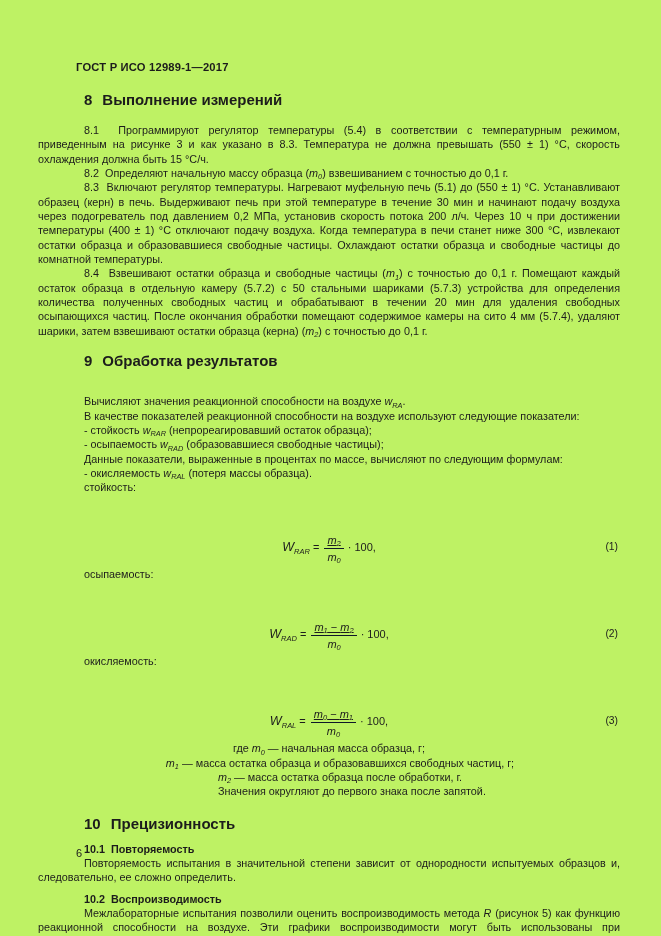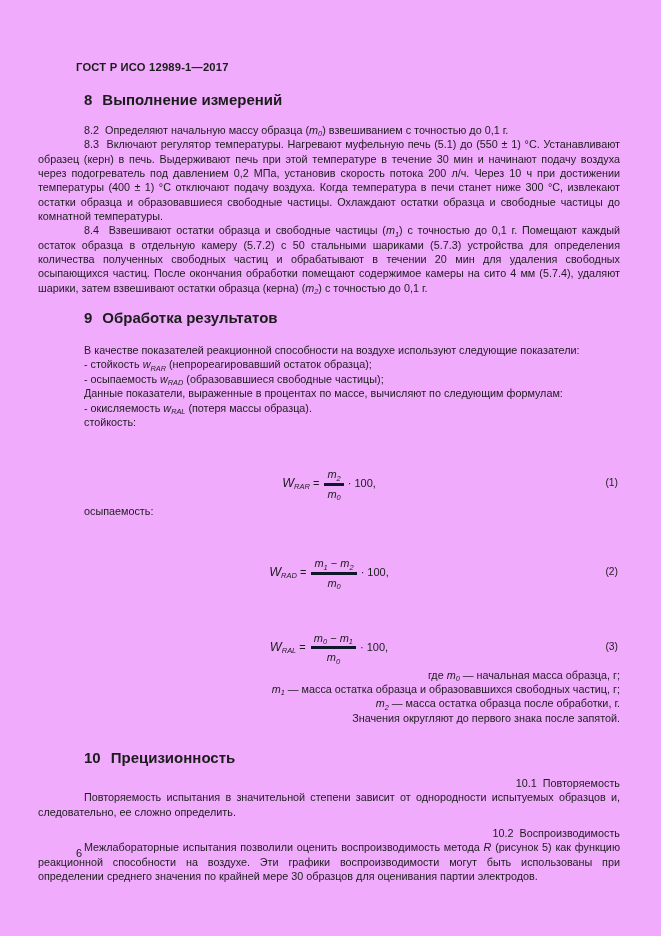--- a/index.html
+++ b/index.html
@@ -1,19 +1,19 @@
 <!DOCTYPE html>
 <html><head>
 <meta charset="utf-8">
 <style>
   html,body{margin:0;padding:0;background:#fff;}
   .page{
     position:relative;
     width:661px;height:936px;
-    background:#f0abfc;
+    background:#bef264;
     box-sizing:border-box;
     padding:61px 41px 0 38px;
     font-family:"Liberation Sans", sans-serif;
     font-size:10.8px;
     line-height:14.35px;
     color:#1c1c1c;
     overflow:hidden;
   }
   .running-header{
     font-weight:bold;
@@ -30,23 +30,23 @@
   }
   .sec-heading .sec-num{margin-right:10px;}
   .para{
     margin:0;
     text-indent:46px;
     text-align:justify;
   }
   .no-just{text-align:left;}
   .subhead{
     margin:0;
-    font-weight:normal;
+    font-weight:bold;
     text-indent:46px;
-    text-align:right;
+    text-align:left;
   }
   .sp-top{margin-top:7px;}
   .var{font-style:italic;}
   sub{
     font-size:0.68em;
     font-style:italic;
     line-height:0;
     position:relative;
     vertical-align:baseline;
     bottom:-0.32em;
@@ -62,60 +62,62 @@
     font-size:11px;
     white-space:nowrap;
   }
   .f-lhs .var{font-size:12.6px;}
   .frac{
     display:inline-block;
     vertical-align:middle;
     text-align:center;
     margin:0 2px;
   }
-  .fnum{display:block;border-bottom:3px solid #0f172a;padding:0 3px 1px;}
+  .fnum{display:block;border-bottom:1px solid #0f172a;padding:0 3px 1px;text-decoration:underline;}
   .fden{display:block;padding:1px 3px 0;}
   .f-suffix{margin-left:2px;}
   .formula-number{
     position:absolute;
     right:2px;top:50%;
     transform:translateY(-50%);
     font-size:10.3px;
   }
-  .where-block p{margin:0;text-align:right;}
+  .where-block p{margin:0;text-align:center;}
   .w-cont{padding-left:22px;}
   .w-note{text-indent:46px;}
-  .heading-10{margin-top:24px;margin-bottom:10px;}
-  .heading-9{margin-top:14px;margin-bottom:17px;}
+  .heading-10{margin-top:16px;margin-bottom:10px;}
+  .heading-9{margin-top:14px;margin-bottom:25px;}
   .page-number{
     position:absolute;
     left:76px;top:846px;
     font-size:11px;
   }
 </style>
 </head>
 <body>
 
 <div class="page">
 
   <div class="running-header">ГОСТ Р ИСО 12989-1—2017</div>
 
   <section>
     <h2 class="sec-heading">
       <span class="sec-num">8</span><span>Выполнение измерений</span>
     </h2>
+    <p class="para">8.1&nbsp;&nbsp;Программируют регулятор температуры (5.4) в соответствии с температурным режимом, приведенным на рисунке 3 и как указано в 8.3. Температура не должна превышать (550 ± 1) °С, ско­рость охлаждения должна быть 15 °С/ч.</p>
     <p class="para">8.2&nbsp;&nbsp;Определяют начальную массу образца (<span class="var">m</span><sub>0</sub>) взвешиванием с точностью до 0,1 г.</p>
     <p class="para">8.3&nbsp;&nbsp;Включают регулятор температуры. Нагревают муфельную печь (5.1) до (550 ± 1) °С. Устанав­ливают образец (керн) в печь. Выдерживают печь при этой температуре в течение 30 мин и начинают подачу воздуха через подогреватель под давлением 0,2 МПа, установив скорость потока 200 л/ч. Через 10 ч при достижении температуры (400 ± 1) °С отключают подачу воздуха. Когда температура в печи станет ниже 300 °С, извлекают остатки образца и образовавшиеся свободные частицы. Охлаждают остатки образца и свободные частицы до комнатной температуры.</p>
     <p class="para">8.4&nbsp;&nbsp;Взвешивают остатки образца и свободные частицы (<span class="var">m</span><sub>1</sub>) с точностью до 0,1 г. Помещают каж­дый остаток образца в отдельную камеру (5.7.2) с 50 стальными шариками (5.7.3) устройства для опреде­ления количества полученных свободных частиц и обрабатывают в течении 20 мин для удаления свободных осыпающихся частиц. После окончания обработки помещают содержимое камеры на сито 4 мм (5.7.4), удаляют шарики, затем взвешивают остатки образца (керна) (<span class="var">m</span><sub>2</sub>) с точностью до 0,1 г.</p>
   </section>
 
   <section>
     <h2 class="sec-heading heading-9">
       <span class="sec-num">9</span><span>Обработка результатов</span>
     </h2>
+    <p class="para no-just">Вычисляют значения реакционной способности на воздухе <span class="var">w</span><sub>RA</sub>.</p>
     <p class="para no-just">В качестве показателей реакционной способности на воздухе используют следующие показатели:</p>
     <p class="para no-just">- стойкость <span class="var">w</span><sub>RAR</sub> (непрореагировавший остаток образца);</p>
     <p class="para no-just">- осыпаемость <span class="var">w</span><sub>RAD</sub> (образовавшиеся свободные частицы);</p>
     <p class="para no-just">Данные показатели, выраженные в процентах по массе, вычисляют по следующим формулам:</p>
     <p class="para no-just">- окисляемость <span class="var">w</span><sub>RAL</sub> (потеря массы образца).</p>
 
     <p class="para no-just">стойкость:</p>
     <div class="formula-row">
       <span class="formula-math">
         <span class="f-lhs"><span class="var">W</span><sub>RAR</sub> = </span><span class="frac"><span class="fnum"><span class="var">m</span><sub>2</sub></span><span class="fden"><span class="var">m</span><sub>0</sub></span></span><span class="f-suffix">· 100,</span>
@@ -124,20 +126,21 @@
     </div>
 
     <p class="para no-just">осыпаемость:</p>
     <div class="formula-row">
       <span class="formula-math">
         <span class="f-lhs"><span class="var">W</span><sub>RAD</sub> = </span><span class="frac"><span class="fnum"><span class="var">m</span><sub>1</sub> − <span class="var">m</span><sub>2</sub></span><span class="fden"><span class="var">m</span><sub>0</sub></span></span><span class="f-suffix">· 100,</span>
       </span>
       <span class="formula-number">(2)</span>
     </div>
 
+    <p class="para no-just">окисляемость:</p>
     <div class="formula-row">
       <span class="formula-math">
         <span class="f-lhs"><span class="var">W</span><sub>RAL</sub> = </span><span class="frac"><span class="fnum"><span class="var">m</span><sub>0</sub> − <span class="var">m</span><sub>1</sub></span><span class="fden"><span class="var">m</span><sub>0</sub></span></span><span class="f-suffix">· 100,</span>
       </span>
       <span class="formula-number">(3)</span>
     </div>
 
     <div class="where-block">
       <p>где <span class="var">m</span><sub>0</sub> — начальная масса образца, г;</p>
       <p class="w-cont"><span class="var">m</span><sub>1</sub> — масса остатка образца и образовавшихся свободных частиц, г;</p>

